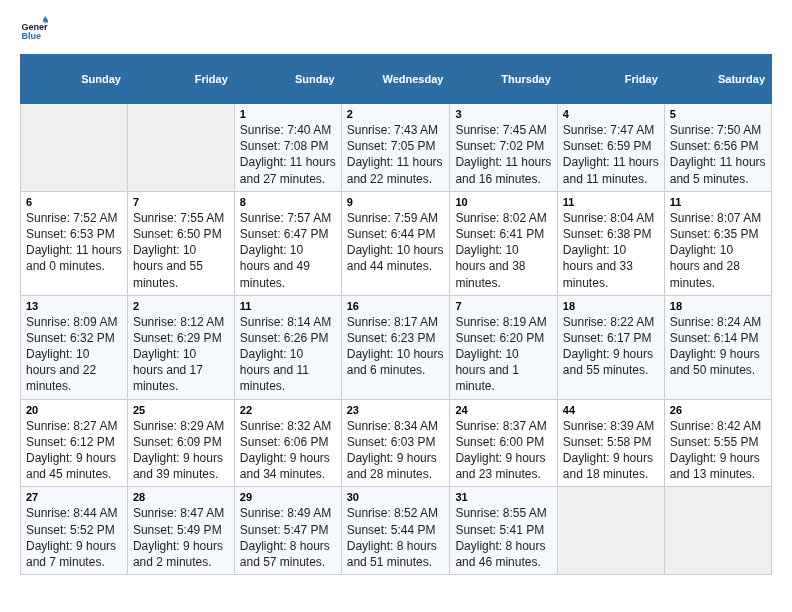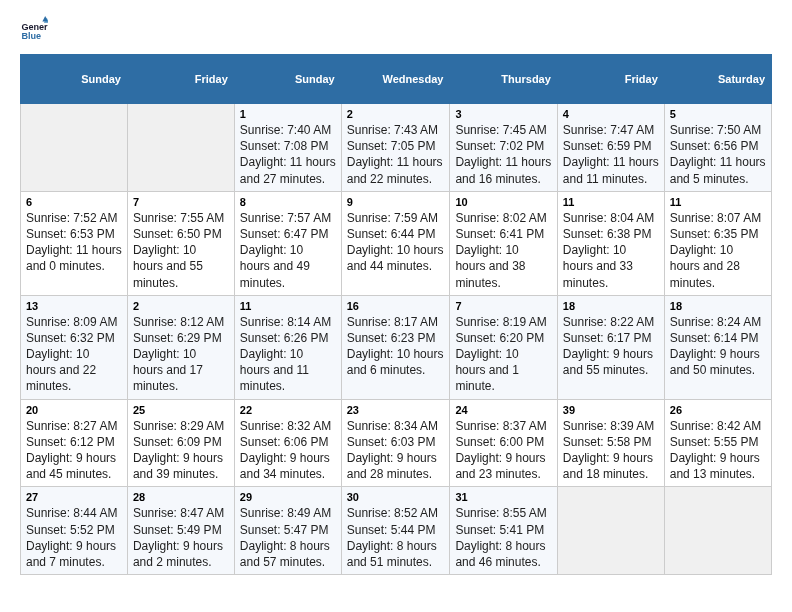--- a/index.html
+++ b/index.html
@@ -222,21 +222,21 @@
           </td>
           <td>
             <span class="day-num">23</span>
             <div class="day-content">Sunrise: 8:34 AM<br>Sunset: 6:03 PM<br>Daylight: 9 hours and 28 minutes.</div>
           </td>
           <td>
             <span class="day-num">24</span>
             <div class="day-content">Sunrise: 8:37 AM<br>Sunset: 6:00 PM<br>Daylight: 9 hours and 23 minutes.</div>
           </td>
           <td>
-            <span class="day-num">39</span>
+            <span class="day-num">44</span>
             <div class="day-content">Sunrise: 8:39 AM<br>Sunset: 5:58 PM<br>Daylight: 9 hours and 18 minutes.</div>
           </td>
           <td>
             <span class="day-num">26</span>
             <div class="day-content">Sunrise: 8:42 AM<br>Sunset: 5:55 PM<br>Daylight: 9 hours and 13 minutes.</div>
           </td>
         </tr>
         <tr>
           <td>
             <span class="day-num">27</span>

